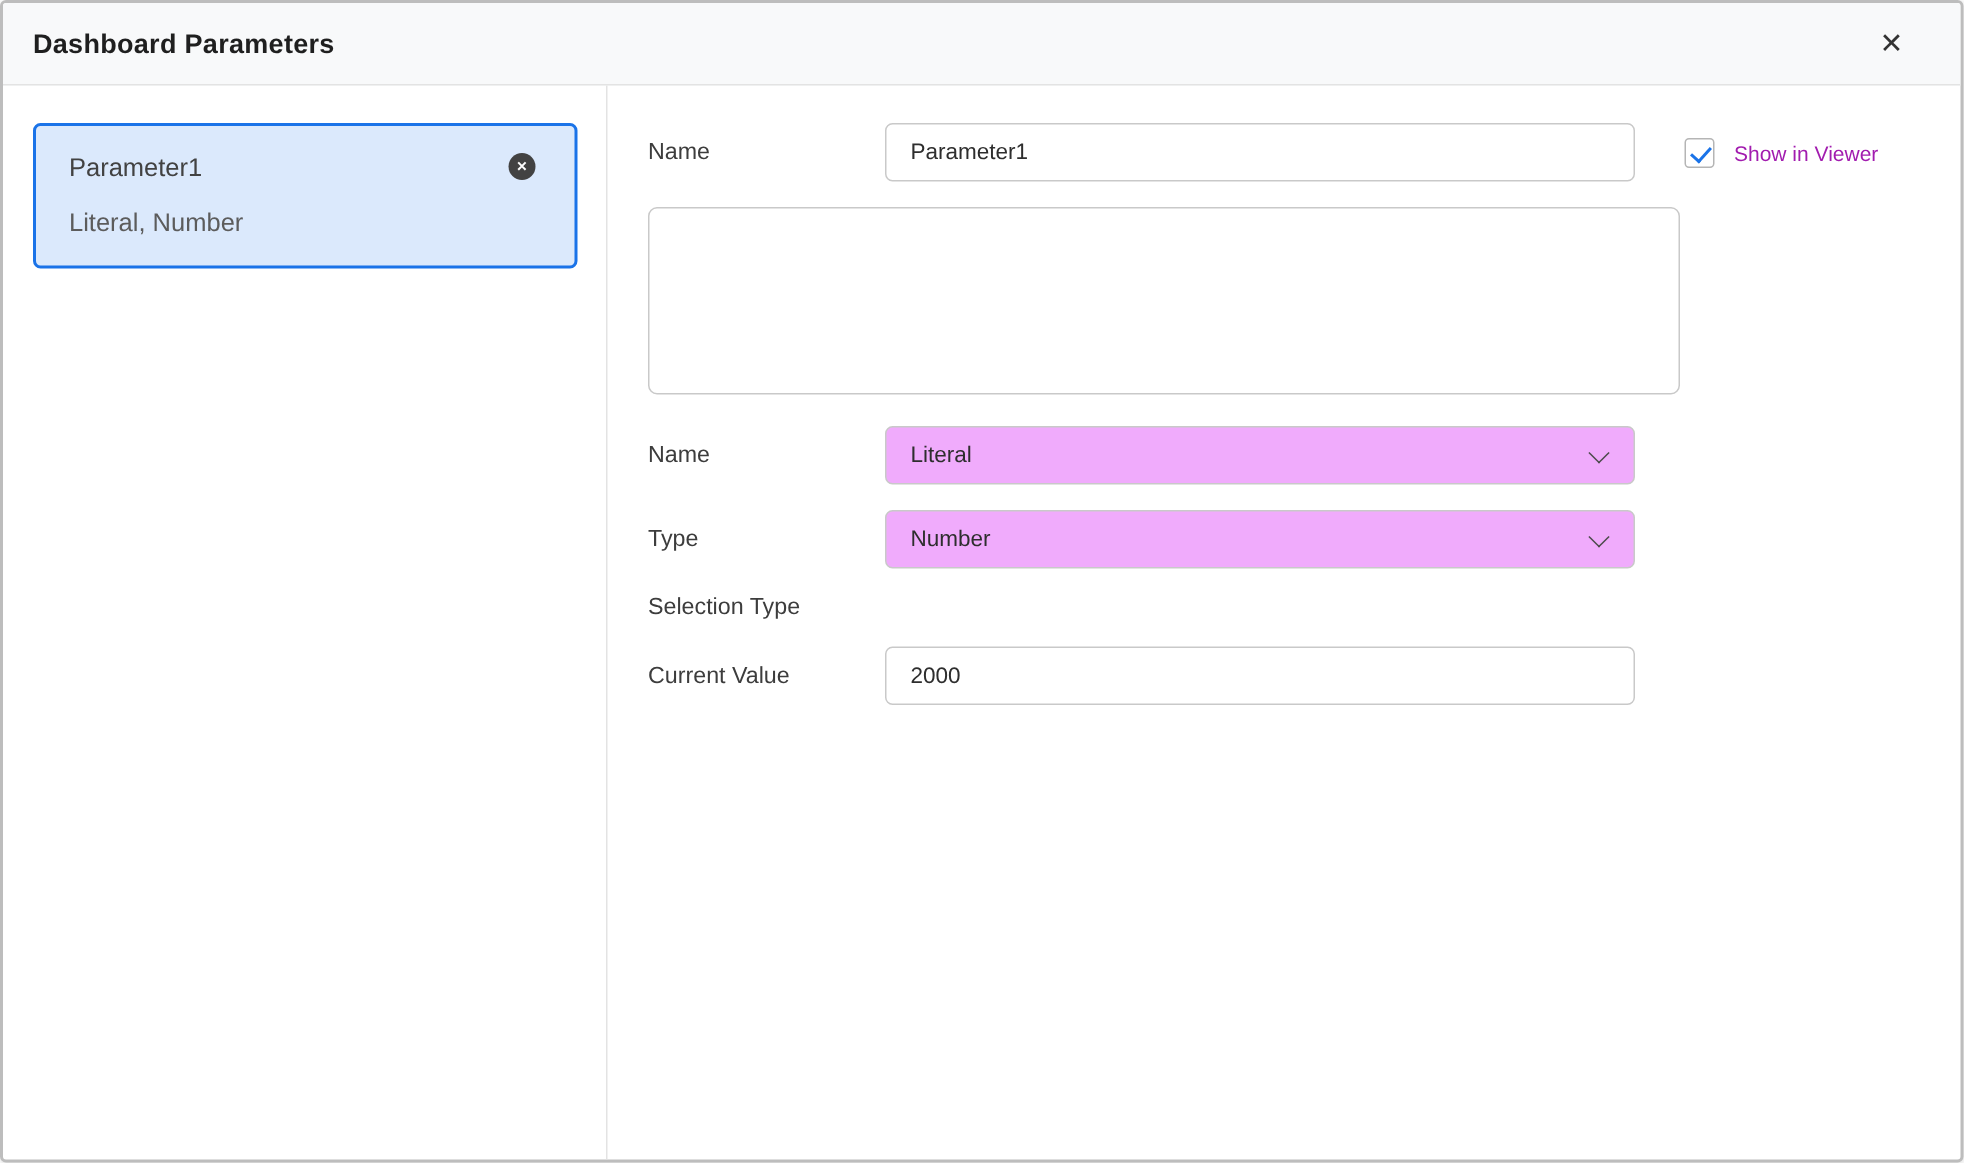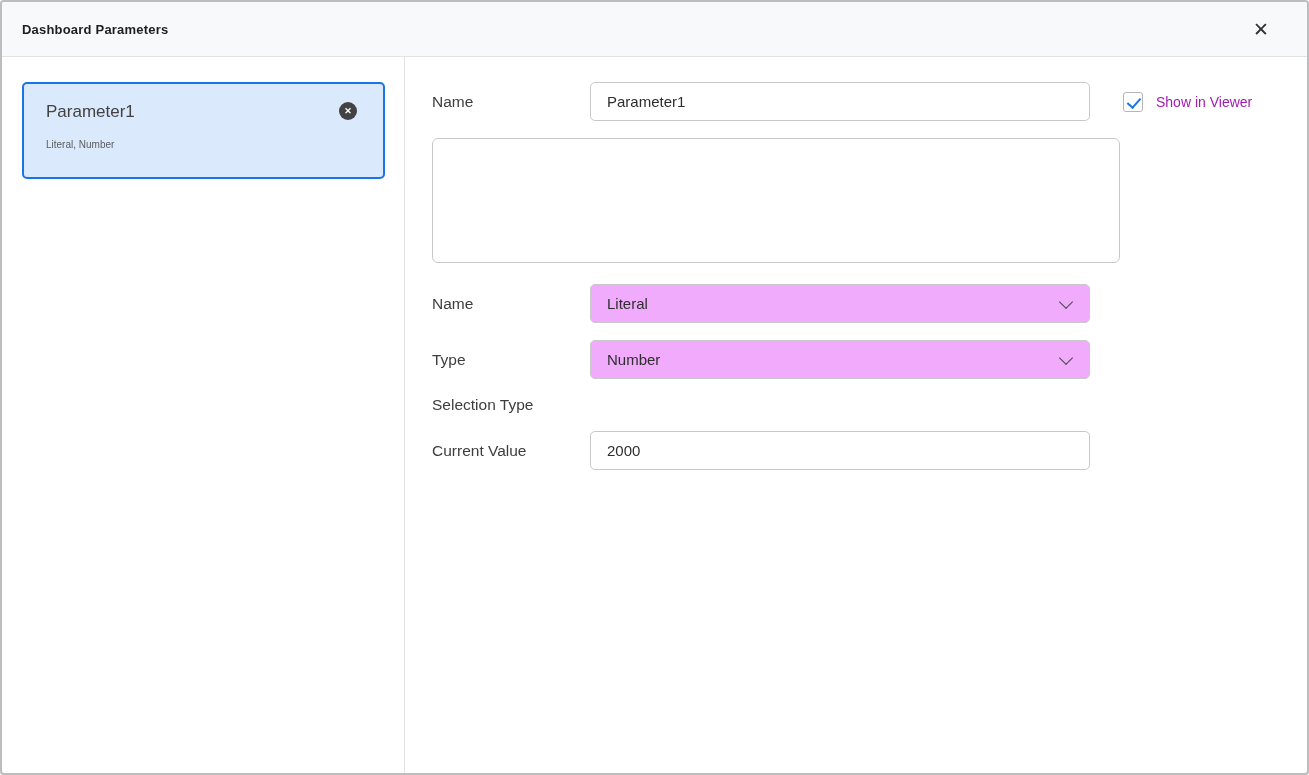--- a/index.html
+++ b/index.html
@@ -24,21 +24,21 @@
   .header {
     height: 55px;
     flex: 0 0 55px;
     background: #f8f9fa;
     border-bottom: 1px solid #e3e3e3;
     display: flex;
     align-items: center;
     padding: 0 20px;
   }
   .header .title {
-    font-size: 13px;
+    font-size: 18px;
     font-weight: 700;
     color: #1f1f1f;
     letter-spacing: .2px;
   }
   .header .close-btn {
     margin-left: auto;
     background: none;
     border: none;
     cursor: pointer;
     font-size: 19px;
@@ -68,21 +68,21 @@
     padding: 18px 24px 0 22px;
     position: relative;
     cursor: pointer;
   }
   .param-card .param-name {
     font-size: 17px;
     color: #424242;
   }
   .param-card .param-summary {
     margin-top: 17px;
-    font-size: 10px;
+    font-size: 17px;
     color: #5c5c5c;
   }
   .param-card .remove-btn {
     position: absolute;
     top: 18px;
     right: 26px;
     width: 18px; height: 18px;
     border-radius: 50%;
     background: #424242;
     border: none;

